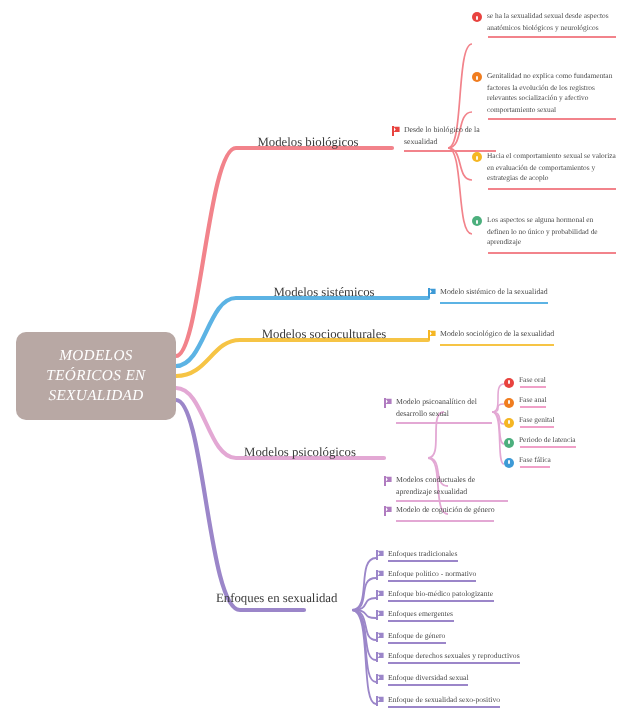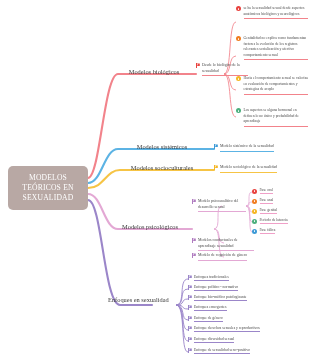--- a/index.html
+++ b/index.html
@@ -22,20 +22,21 @@
     background:#b8a8a4;
     border-radius:5px;
     color:#ffffff;
     display:flex;align-items:center;justify-content:center;
     text-align:center;
     font-size:7.6px;
     line-height:1.35;
     letter-spacing:.2px;
     padding:2px 13px;
     text-transform:uppercase;
+    font-style:italic;
   }
 
   
   .l1{
     font-size:6.4px;
     color:#3b3b3b;
     white-space:nowrap;
     text-align:center;
     line-height:1.3;
   }

